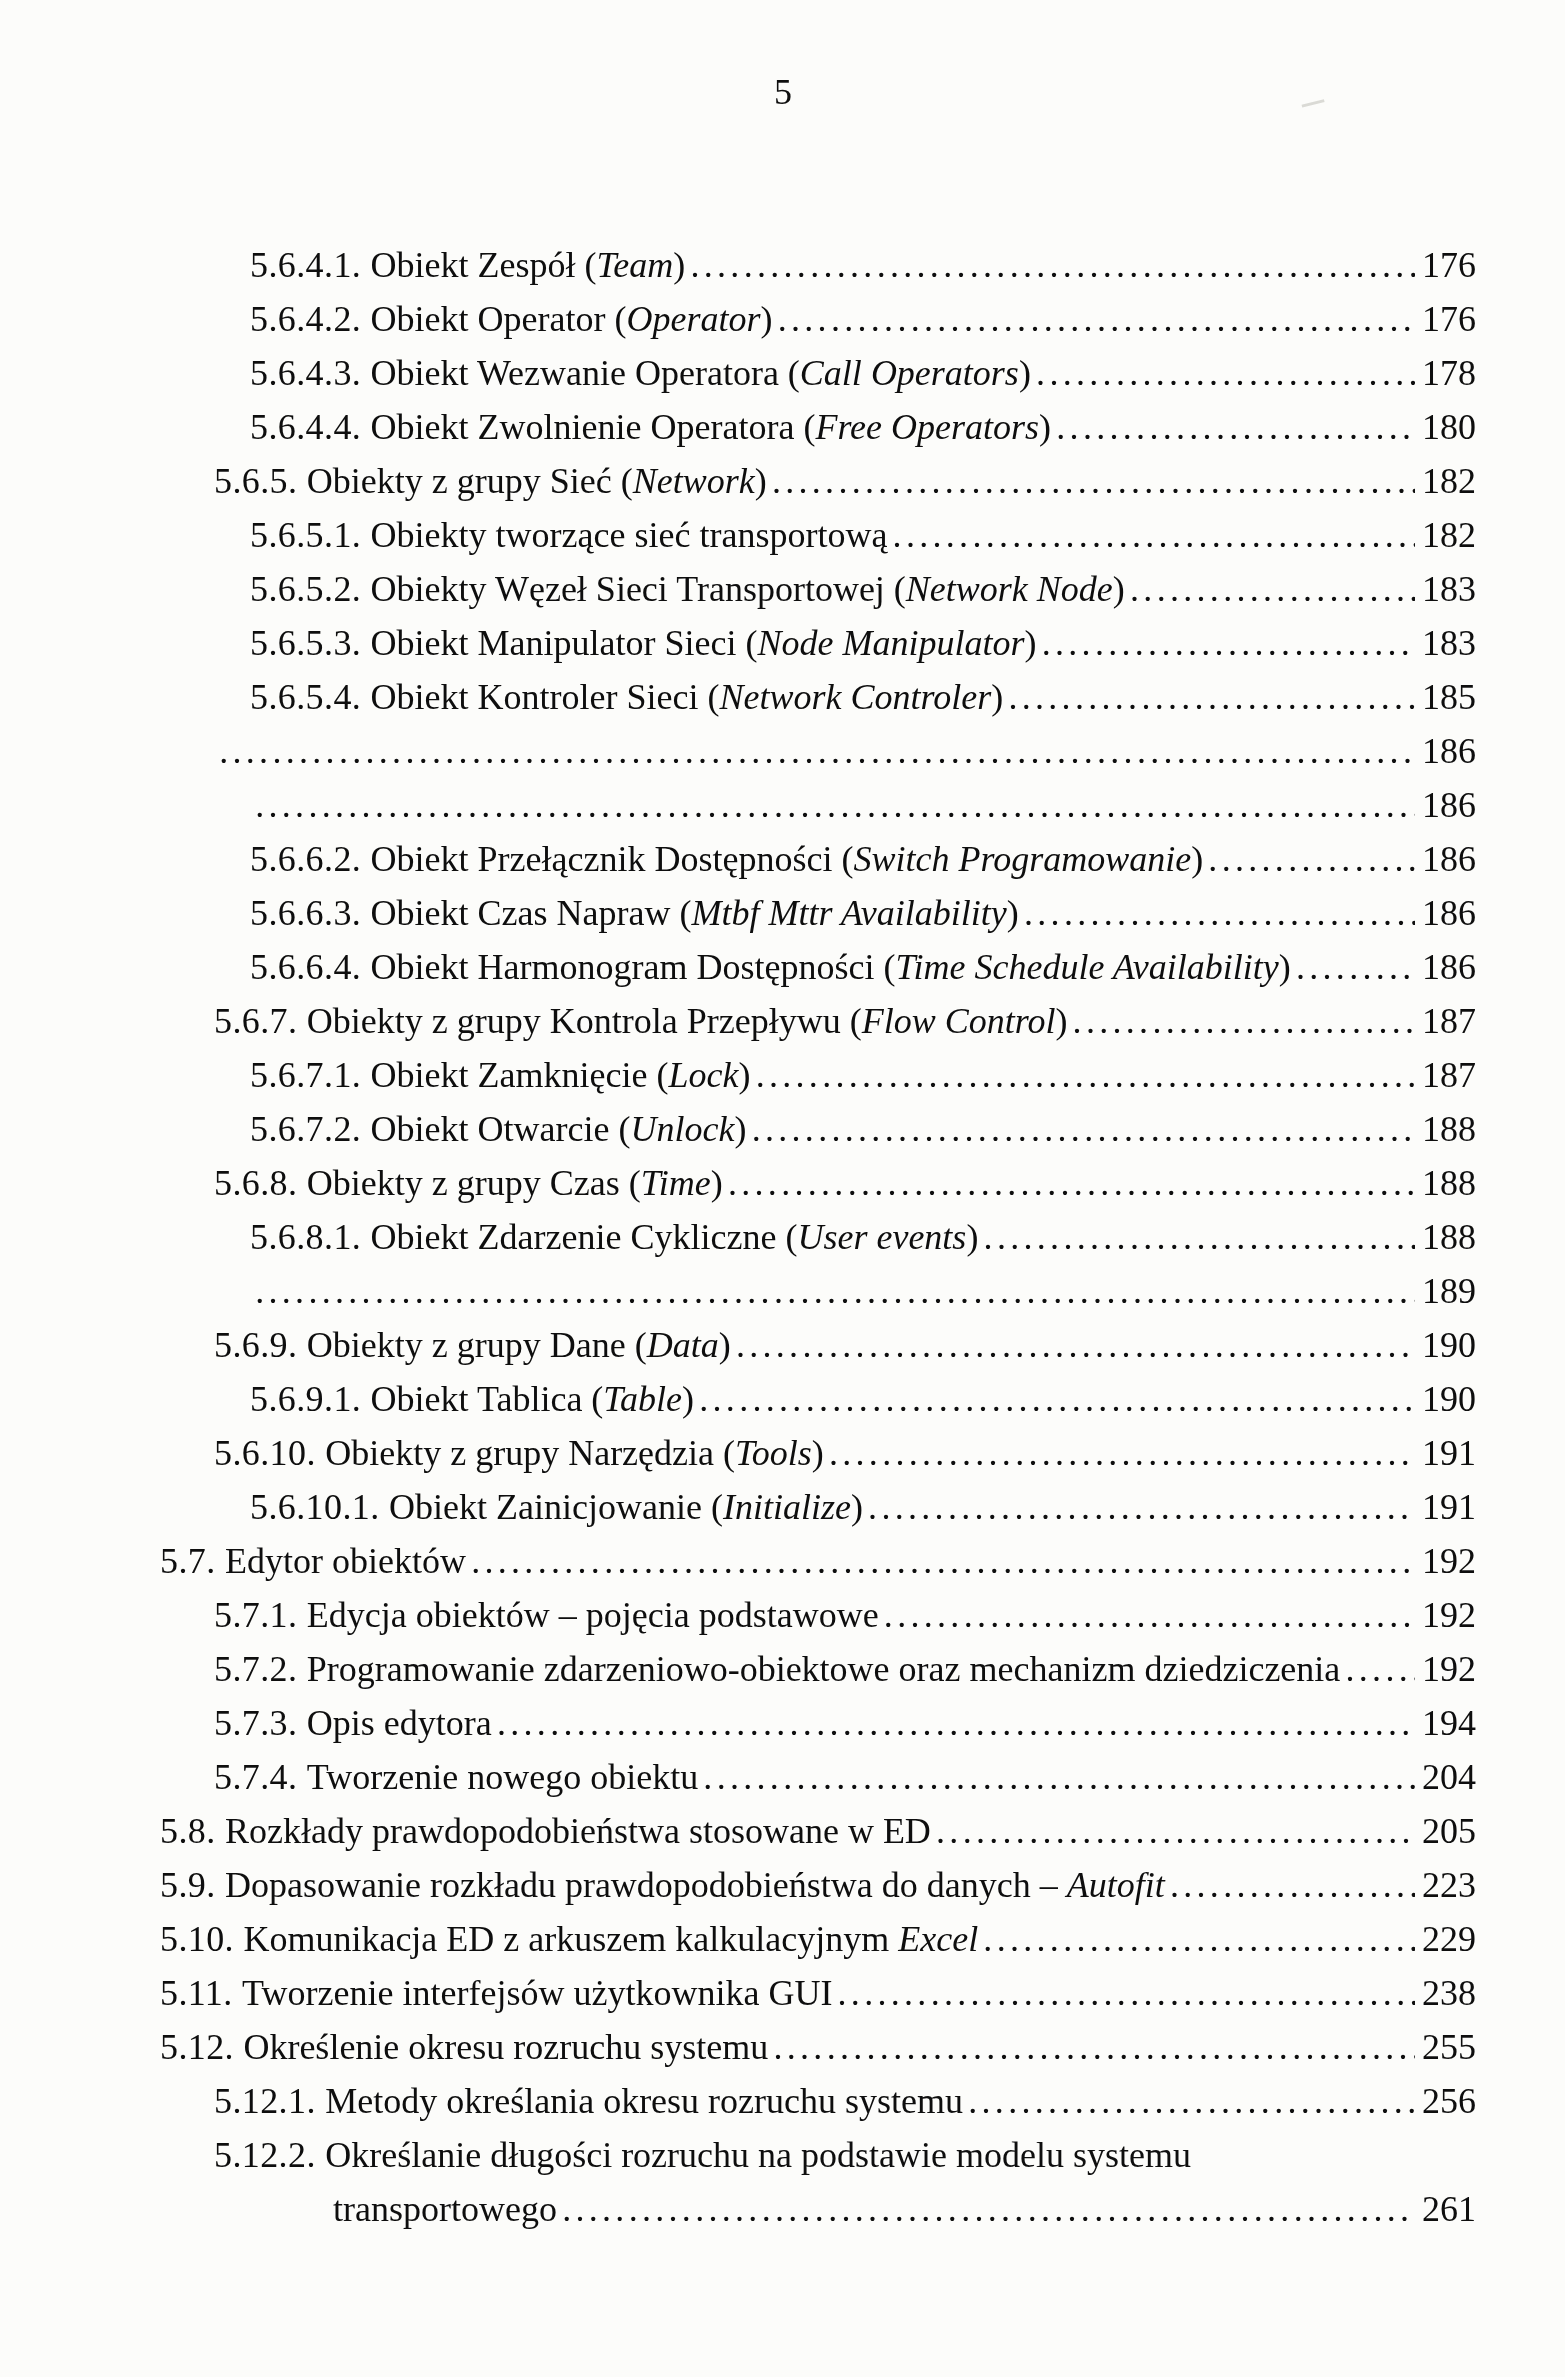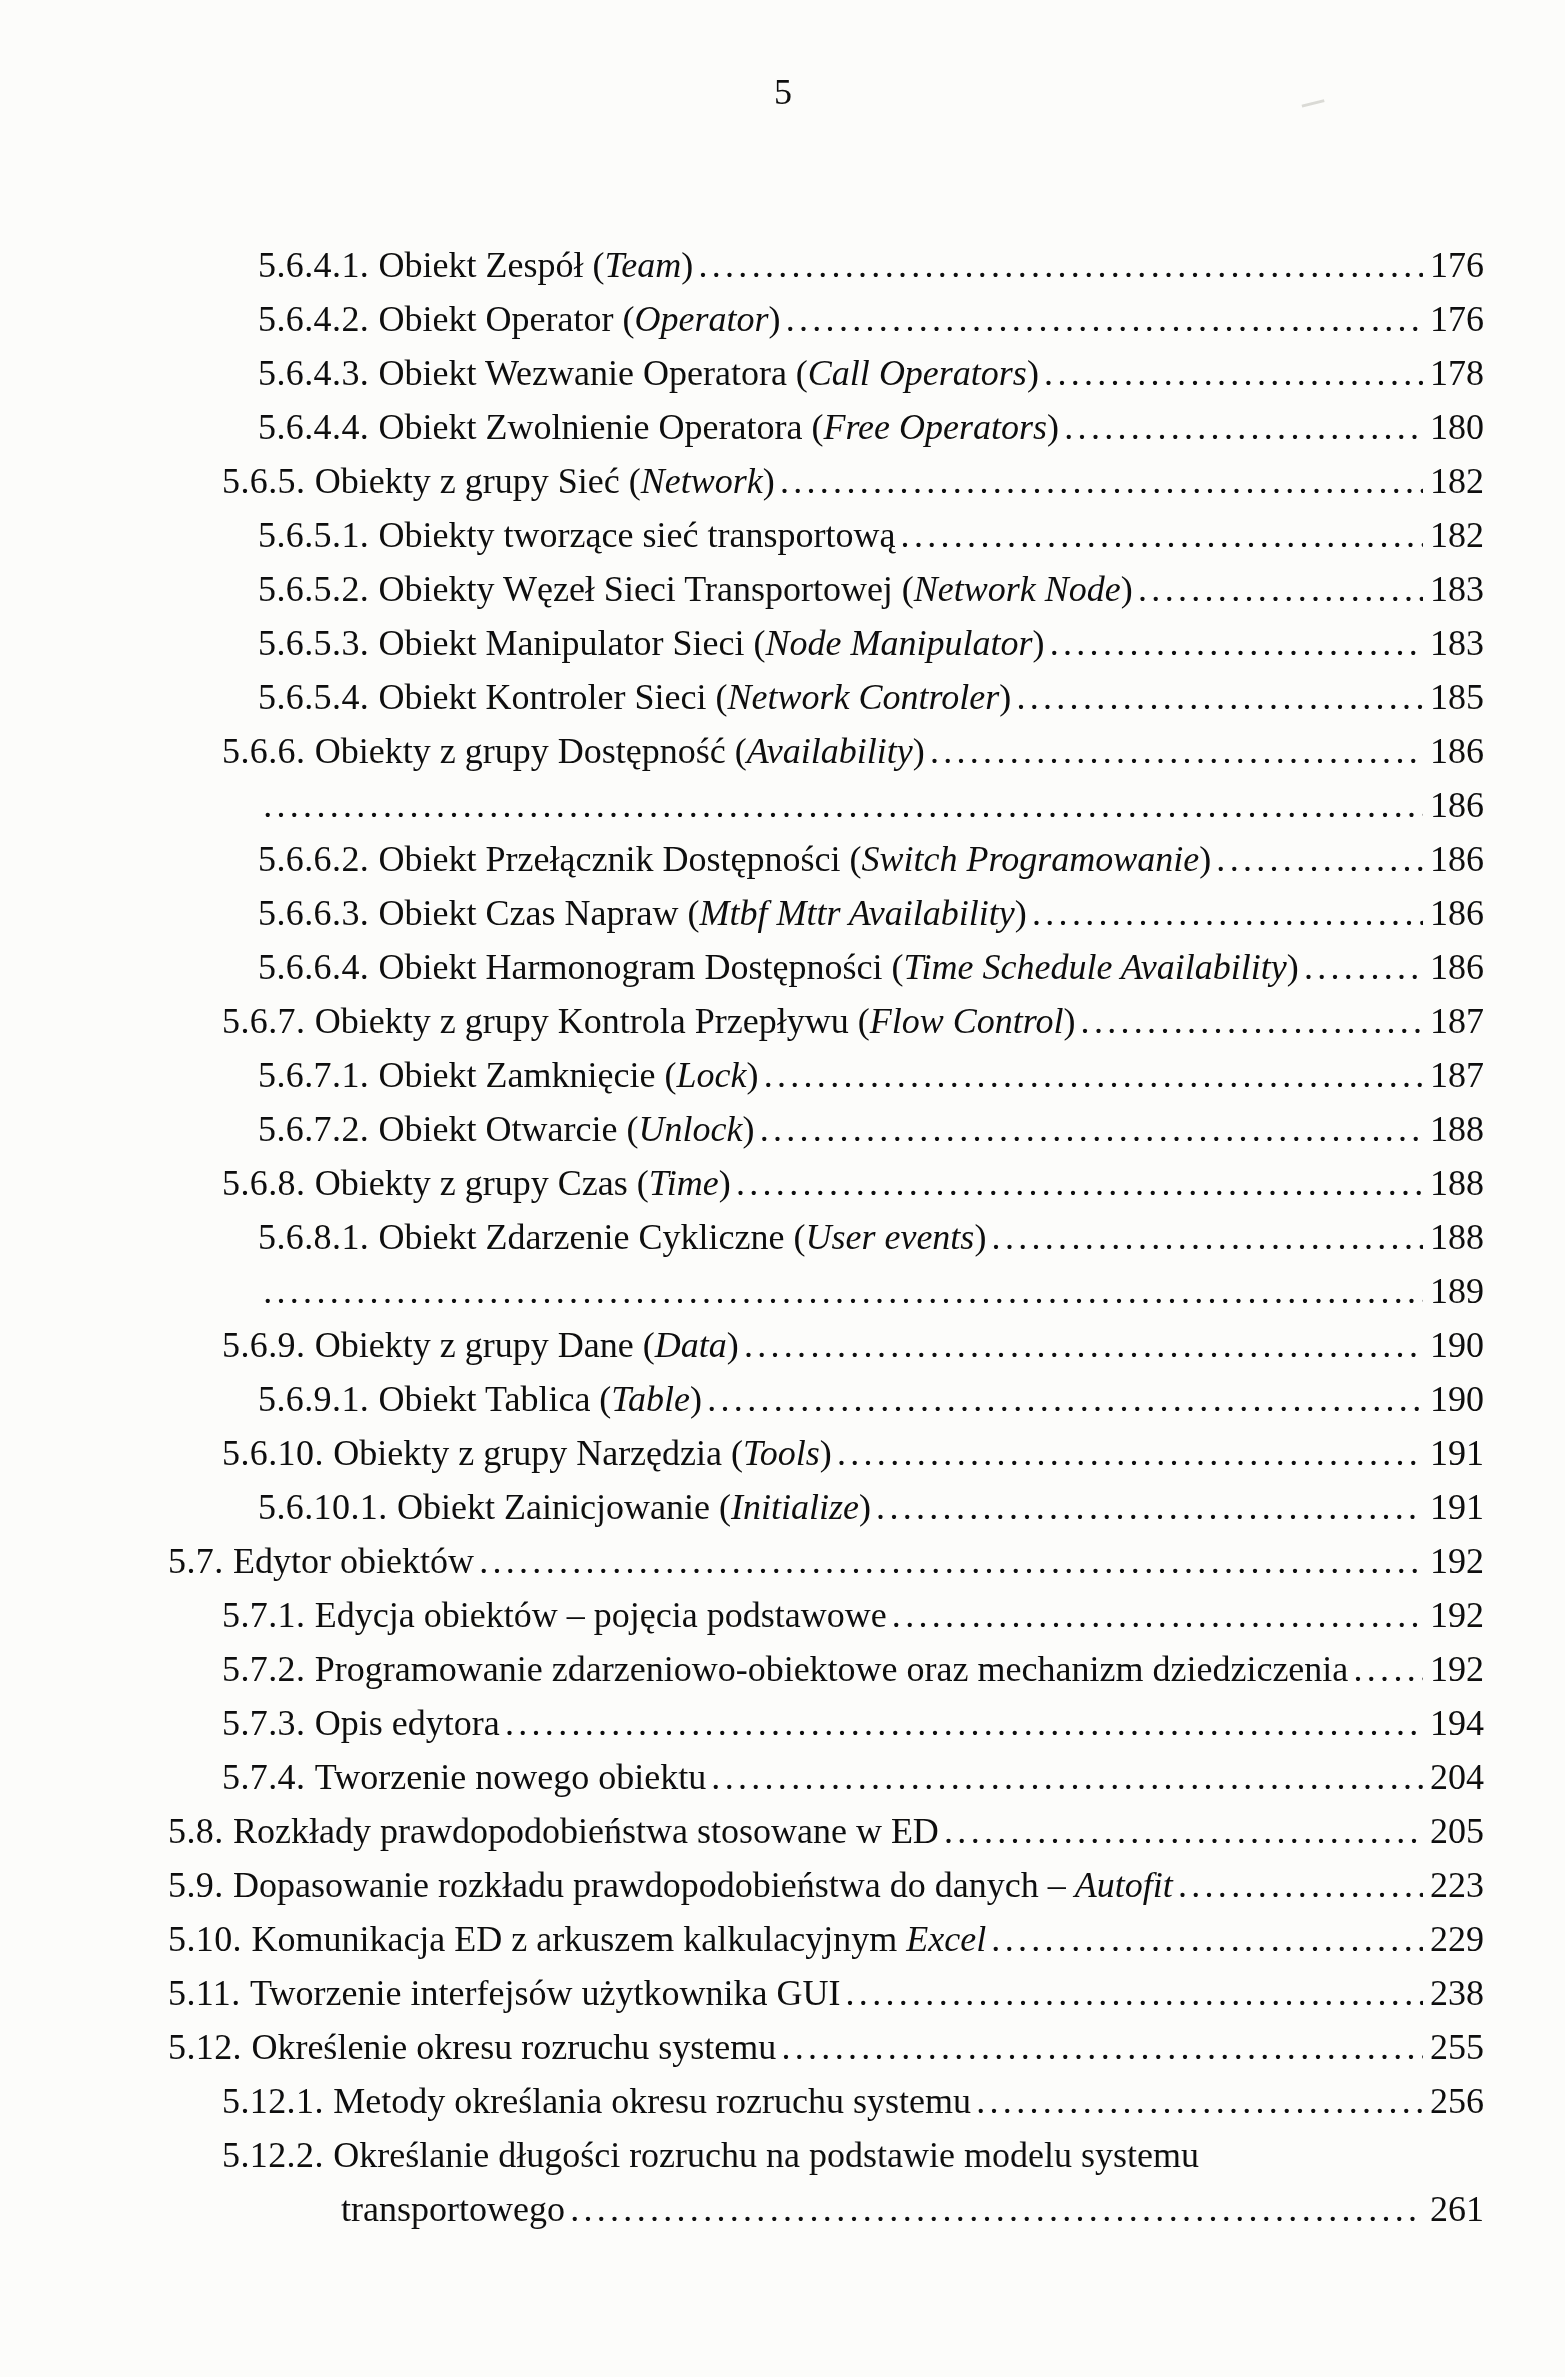--- a/index.html
+++ b/index.html
@@ -29,21 +29,21 @@
     top: 97px;
     width: 22.5px;
     height: 5.2px;
     border-bottom: 3.5px solid #c7c7c2;
     transform: rotate(-14deg);
     opacity: 0.65;
   }
   .toc {
     position: absolute;
     top: 244px;
-    left: 168px;
+    left: 160px;
     width: 1316px;
   }
   .row {
     display: flex;
     align-items: baseline;
     height: 54px;
     font-size: 36px;
     white-space: nowrap;
   }
   .row .txt { flex: none; }
@@ -112,21 +112,20 @@
         <span class="txt"><span class="num">5.6.5.3. </span>Obiekt Manipulator Sieci (<em>Node Manipulator</em>)</span>
         <span class="leader">............................................................................................................................................................................................................................</span>
         <span class="pg">183</span>
       </div>
       <div class="row ind2">
         <span class="txt"><span class="num">5.6.5.4. </span>Obiekt Kontroler Sieci (<em>Network Controler</em>)</span>
         <span class="leader">............................................................................................................................................................................................................................</span>
         <span class="pg">185</span>
       </div>
       <div class="row ind1">
-        <span class="txt"><span class="num">5.6.6. </span>Obiekty z grupy Dostępność (<em>Availability</em>)</span>
         <span class="leader">............................................................................................................................................................................................................................</span>
         <span class="pg">186</span>
       </div>
       <div class="row ind2">
         <span class="leader">............................................................................................................................................................................................................................</span>
         <span class="pg">186</span>
       </div>
       <div class="row ind2">
         <span class="txt"><span class="num">5.6.6.2. </span>Obiekt Przełącznik Dostępności (<em>Switch Programowanie</em>)</span>
         <span class="leader">............................................................................................................................................................................................................................</span>

